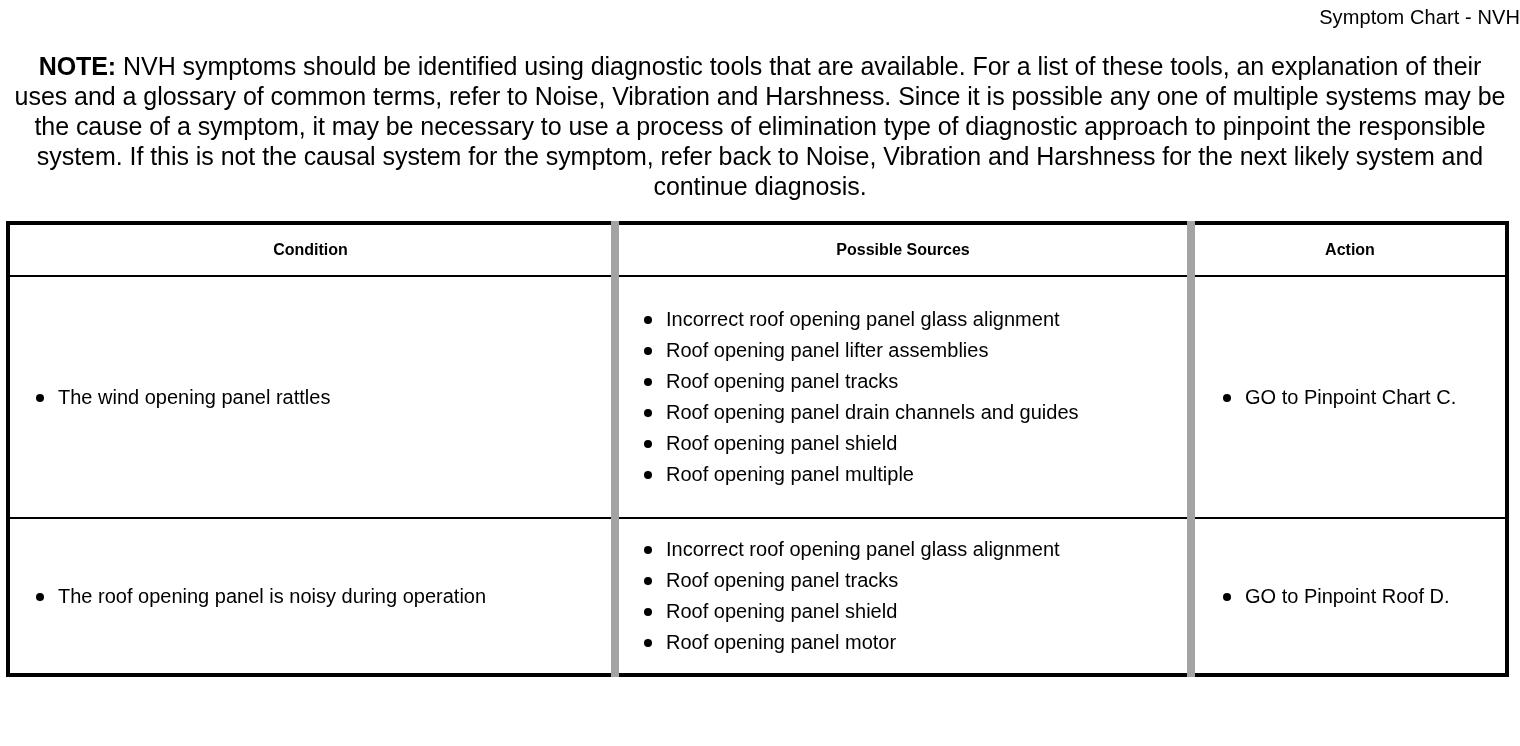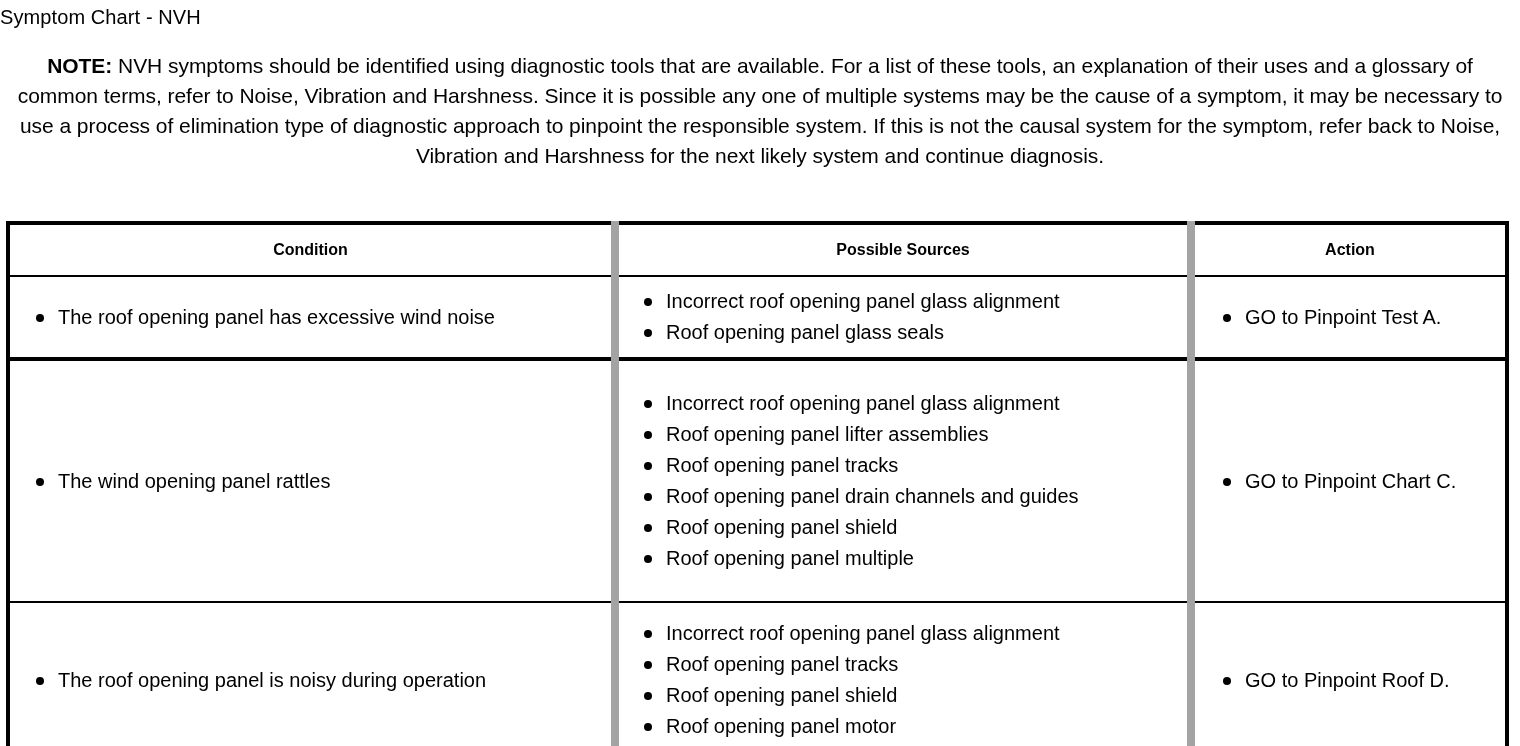--- a/index.html
+++ b/index.html
@@ -18,33 +18,33 @@
 
   .page {
     position: relative;
     width: 1520px;
     height: 746px;
     box-sizing: border-box;
   }
 
   
   .doc-title {
-    text-align: left;
+    text-align: right;
     font-size: 20px;
     line-height: 24px;
     font-weight: 400;
     padding-top: 5px;
     letter-spacing: 0.1px;
   }
 
   
   .note-block {
     margin: 22px 14px 0 14px;
     text-align: center;
-    font-size: 21px;
+    font-size: 25px;
     line-height: 30px;
     letter-spacing: -0.05px;
   }
   .note-label {
     font-weight: bold;
   }
 
   
   .chart-table-wrap {
     position: absolute;
@@ -163,38 +163,20 @@
       </colgroup>
       <thead>
         <tr>
           <th>Condition</th>
           <th>Possible Sources</th>
           <th>Action</th>
         </tr>
       </thead>
       <tbody>
 
-        <tr class="r1 row-thick">
-          <td class="cell-condition">
-            <ul class="bul">
-              <li>The roof opening panel has excessive wind noise</li>
-            </ul>
-          </td>
-          <td class="cell-sources">
-            <ul class="bul">
-              <li>Incorrect roof opening panel glass alignment</li>
-              <li>Roof opening panel glass seals</li>
-            </ul>
-          </td>
-          <td class="cell-action">
-            <ul class="bul">
-              <li>GO to Pinpoint Test A.</li>
-            </ul>
-          </td>
-        </tr>
 
         <tr class="r2 row-thin">
           <td class="cell-condition">
             <ul class="bul">
               <li>The wind opening panel rattles</li>
             </ul>
           </td>
           <td class="cell-sources">
             <ul class="bul">
               <li>Incorrect roof opening panel glass alignment</li>

